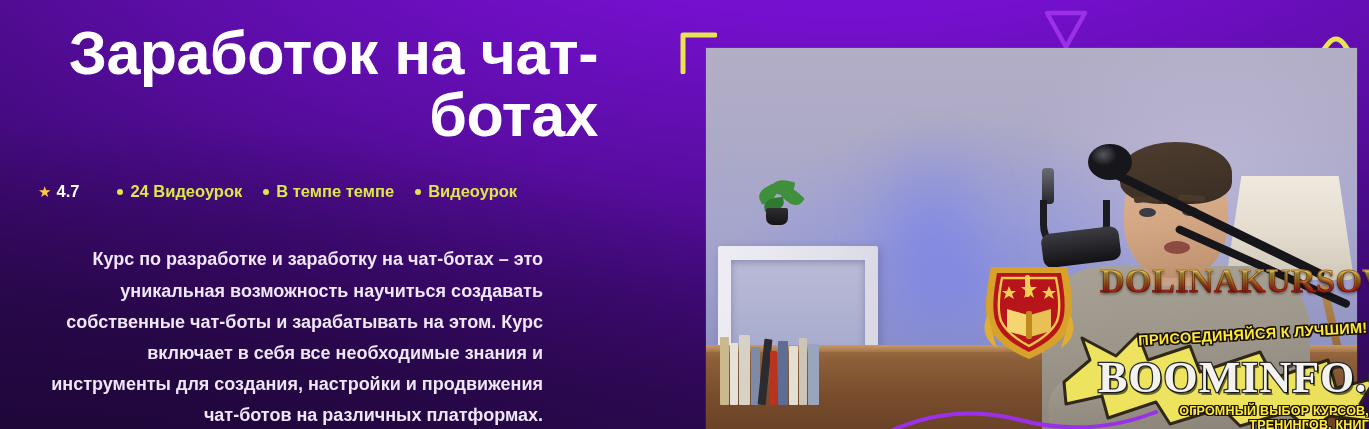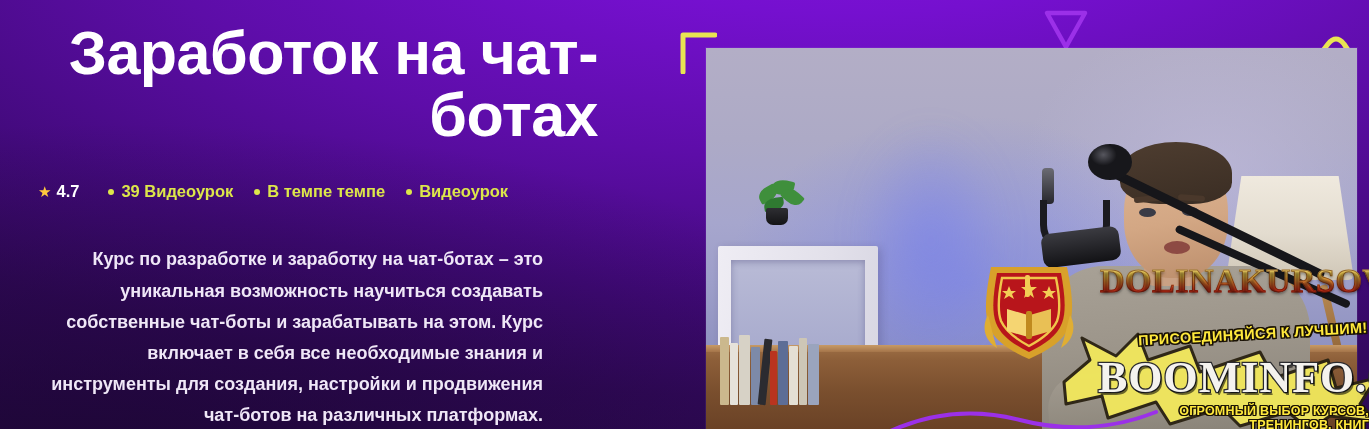--- a/index.html
+++ b/index.html
@@ -26,21 +26,21 @@
   .left{position:absolute;left:38px;top:22px;width:610px;z-index:6;}
   .title{
     margin:0;color:#ffffff;font-size:61px;line-height:1.02;
     font-weight:700;letter-spacing:-.5px;max-width:560px;
   }
   .meta{
     display:flex;align-items:center;margin-top:36px;
     font-size:16.5px;font-weight:700;white-space:nowrap;
   }
   .meta .star{color:#ffc83d;font-size:15px;margin-right:5px;line-height:1;}
-  .meta .rating{color:#ffffff;margin-right:29px;}
+  .meta .rating{color:#ffffff;margin-right:38px;}
   .meta .dot{
     width:6px;height:6px;border-radius:50%;background:#dde64a;
     display:inline-block;margin-right:7px;flex:none;
   }
   .meta .mi{color:#dde64a;margin-right:21px;}
   .meta .mi:last-child{margin-right:0;}
   .desc{
     margin:43px 0 0 0;color:#efe7f7;font-size:18px;line-height:1.73;
     max-width:505px;font-weight:700;
   }
@@ -203,21 +203,21 @@
 <div class="hero">
 
   <div class="left">
     <h1 class="title">Заработок на чат-ботах</h1>
 
     <div class="meta">
       <span class="star">★</span>
       <span class="rating">4.7</span>
 
       <span class="dot"></span>
-      <span class="mi">39 Видеоурок</span>
+      <span class="mi">24 Видеоурок</span>
 
       <span class="dot"></span>
       <span class="mi">В темпе темпе</span>
 
       <span class="dot"></span>
       <span class="mi">Видеоурок</span>
     </div>
 
     <p class="desc">Курс по разработке и заработку на чат-ботах – это уникальная возможность научиться создавать собственные чат-боты и зарабатывать на этом. Курс включает в себя все необходимые знания и инструменты для создания, настройки и продвижения чат-ботов на различных платформах.</p>
   </div>

